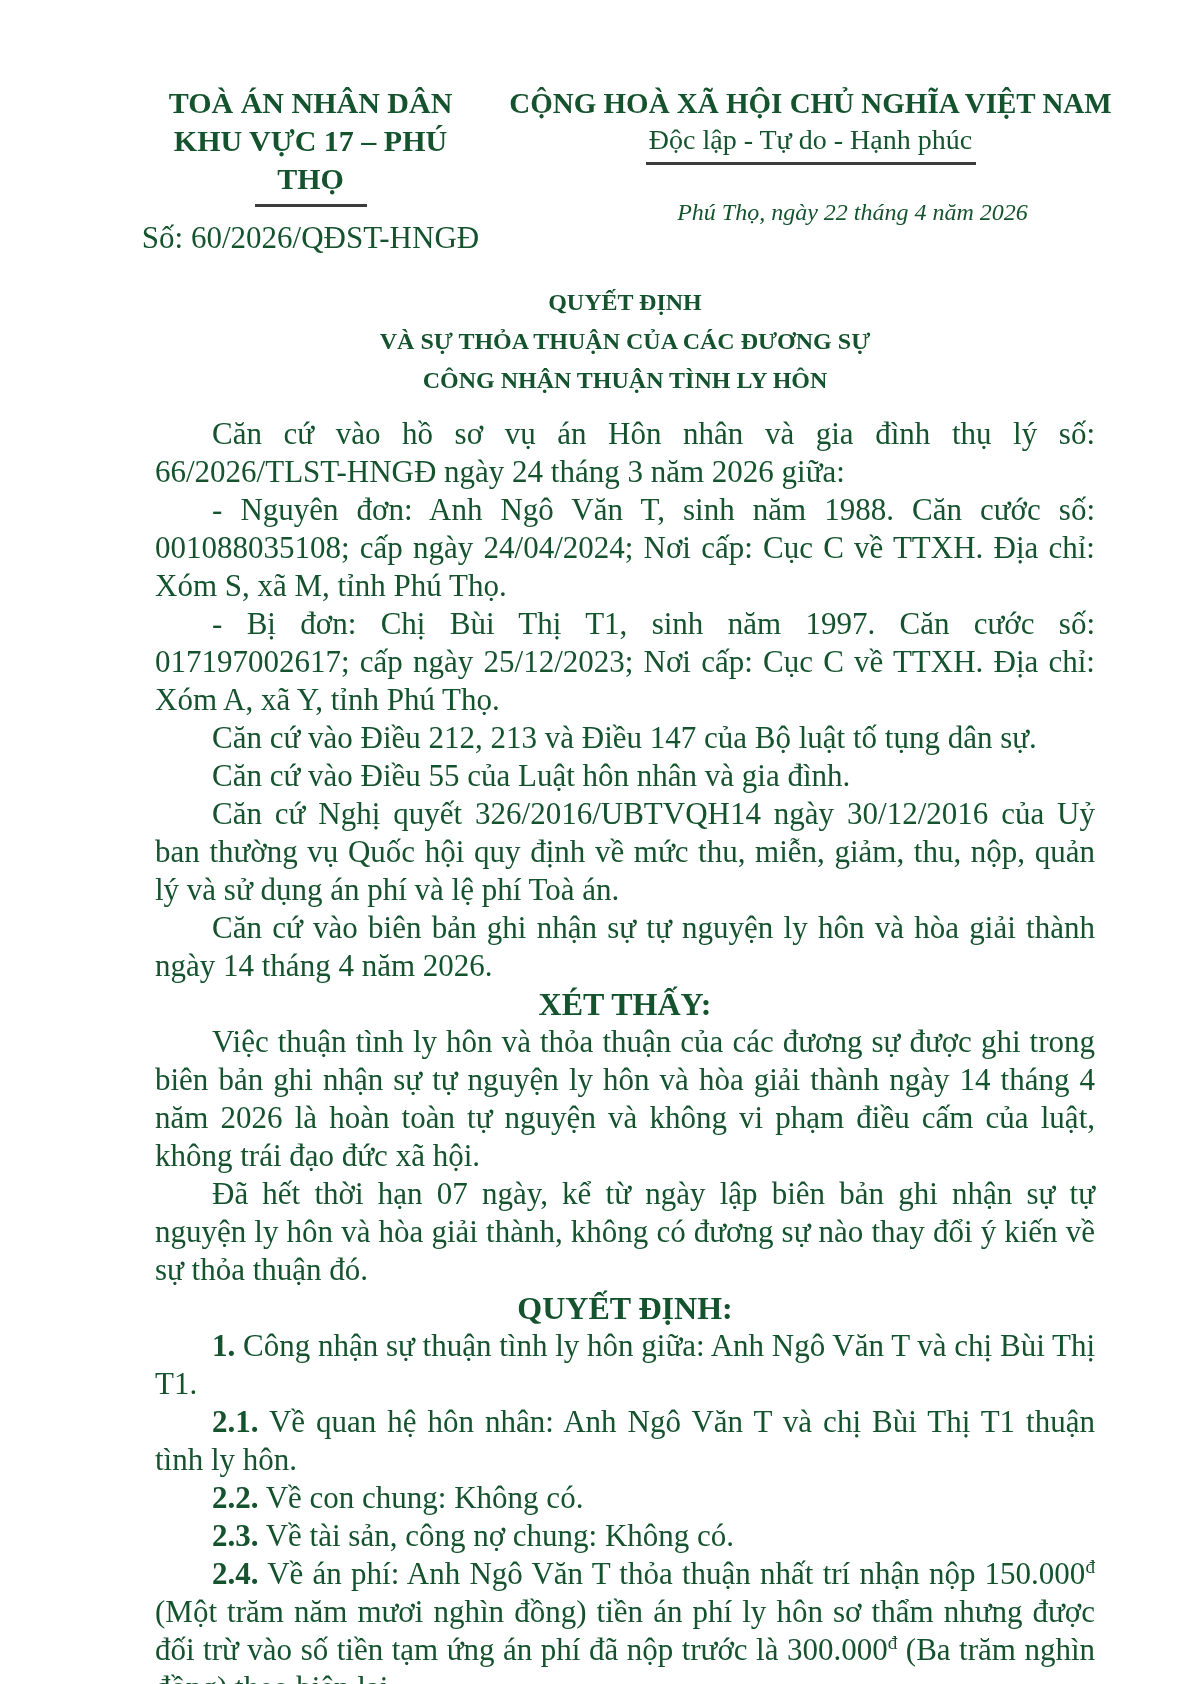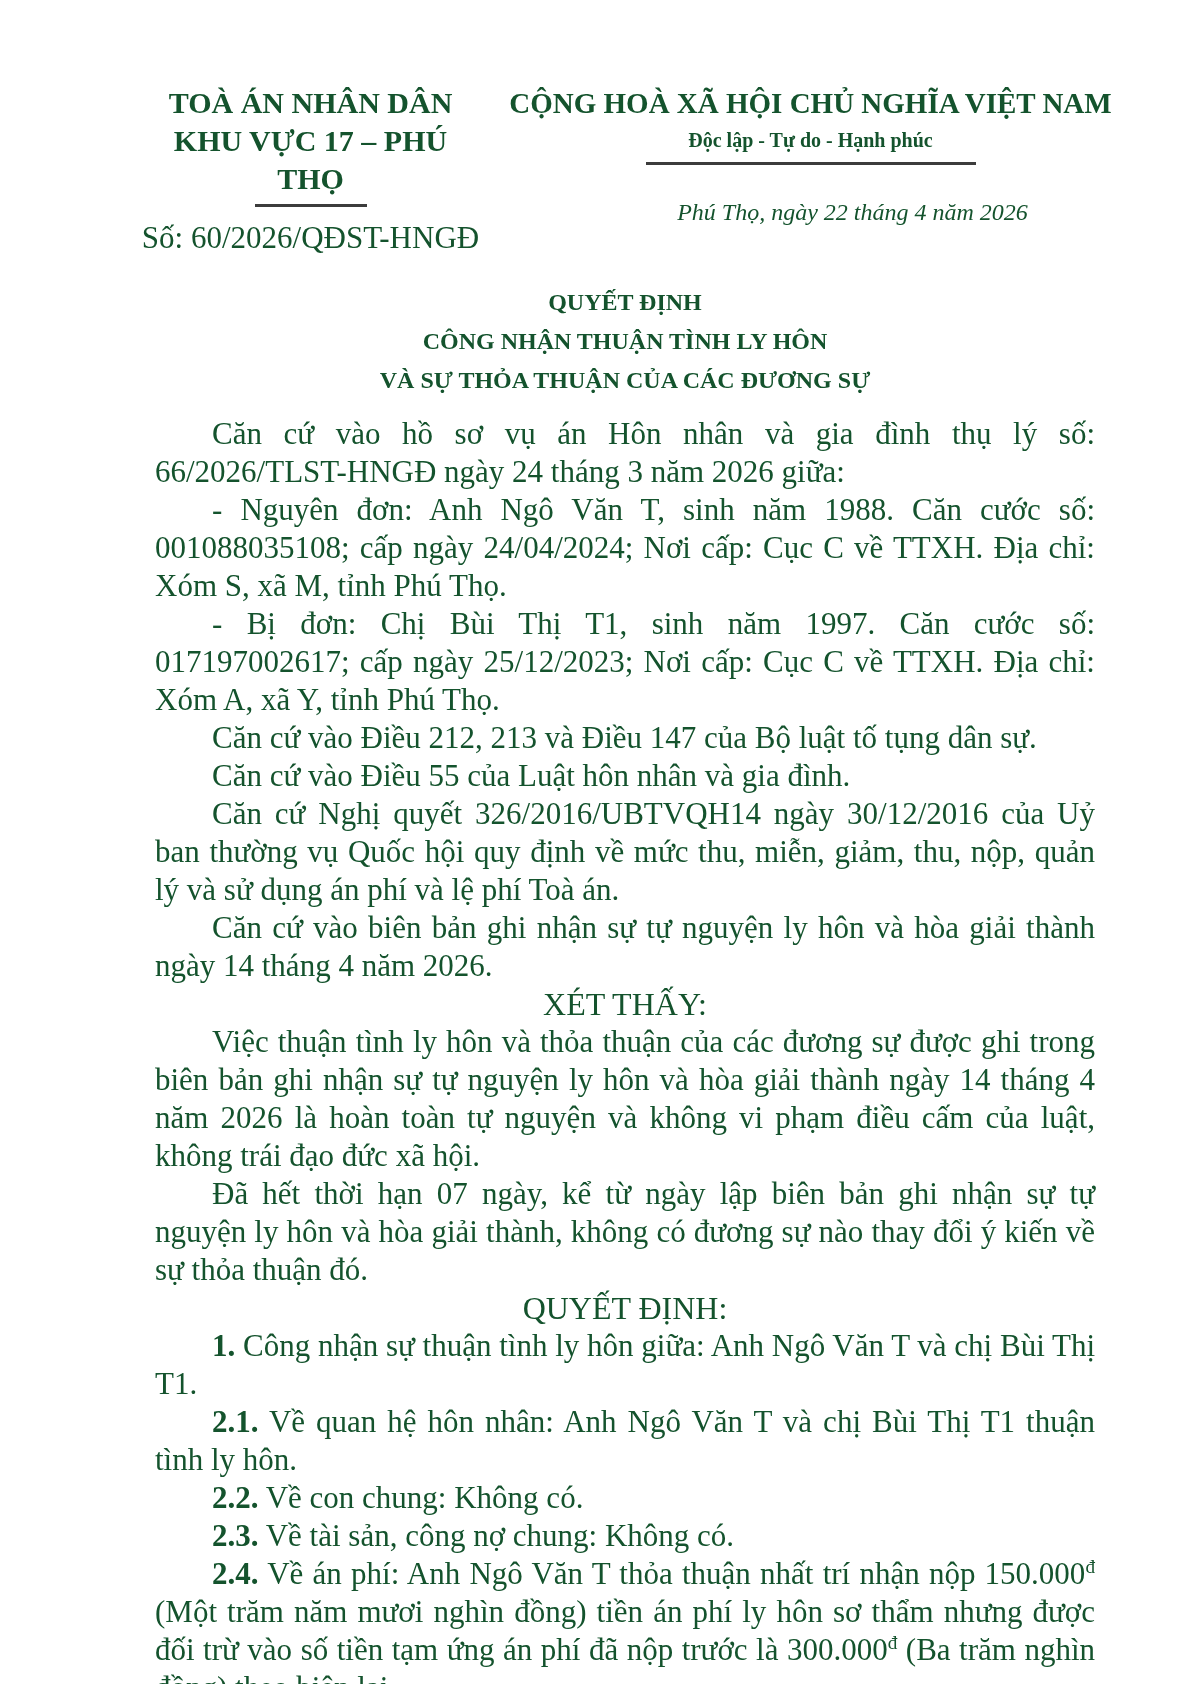--- a/index.html
+++ b/index.html
@@ -23,21 +23,21 @@
   }
   .court-line { font-weight: bold; font-size: 30px; line-height: 38px; }
   .rule-left {
     width: 112px; height: 0;
     border-top: 3px solid #3c3c3c;
     margin: 6px auto 10px auto;
   }
   .doc-number { font-size: 31px; line-height: 38px; margin-top: 12px; white-space: nowrap; }
   .header-right { flex: 1 1 auto; text-align: center; padding-right: 52px; }
   .motto1 { font-weight: bold; font-size: 29px; line-height: 38px; white-space: nowrap; }
-  .motto2 { font-weight: bold; font-size: 20px; line-height: 36px; white-space: nowrap; }
+  .motto2 { font-weight: normal; font-size: 28px; line-height: 36px; white-space: nowrap; }
   .rule-right {
     width: 330px; height: 0;
     border-top: 3px solid #3c3c3c;
     margin: 4px auto 0 auto;
   }
   .date-line {
     font-style: italic;
     font-size: 24px;
     line-height: 38px;
     margin-top: 28px;
@@ -56,21 +56,21 @@
   .para {
     font-size: 31px;
     line-height: 38px;
     text-align: justify;
     text-indent: 57px;
     margin: 0;
   }
   .section-heading {
     font-size: 32px;
     line-height: 38px;
-    font-weight: normal;
+    font-weight: bold;
     text-align: center;
     text-indent: 0;
     margin: 0;
   }
   .para b { font-weight: bold; }
   sup { font-size: 0.62em; line-height: 0; vertical-align: super; }
 </style>
 </head>
 <body>
 
@@ -87,22 +87,22 @@
       <div class="motto1">CỘNG HOÀ XÃ HỘI CHỦ NGHĨA VIỆT NAM</div>
       <div class="motto2">Độc lập - Tự do - Hạnh phúc</div>
       <div class="rule-right"></div>
       <div class="date-line">Phú Thọ, ngày 22 tháng 4 năm 2026</div>
     </div>
   </div>
 
   <div class="content">
     <div class="title-block">
       <div>QUYẾT ĐỊNH</div>
+      <div>VÀ SỰ THỎA THUẬN CỦA CÁC ĐƯƠNG SỰ</div>
       <div>CÔNG NHẬN THUẬN TÌNH LY HÔN</div>
-      <div>VÀ SỰ THỎA THUẬN CỦA CÁC ĐƯƠNG SỰ</div>
     </div>
 
     <p class="para">Căn cứ vào hồ sơ vụ án Hôn nhân và gia đình thụ lý số: 66/2026/TLST-HNGĐ ngày 24 tháng 3 năm 2026 giữa:</p>
     <p class="para">- Nguyên đơn: Anh Ngô Văn T, sinh năm 1988. Căn cước số: 001088035108; cấp ngày 24/04/2024; Nơi cấp: Cục C về TTXH. Địa chỉ: Xóm S, xã M, tỉnh Phú Thọ.</p>
     <p class="para">- Bị đơn: Chị Bùi Thị T1, sinh năm 1997. Căn cước số: 017197002617; cấp ngày 25/12/2023; Nơi cấp: Cục C về TTXH. Địa chỉ: Xóm A, xã Y, tỉnh Phú Thọ.</p>
     <p class="para">Căn cứ vào Điều 212, 213 và Điều 147 của Bộ luật tố tụng dân sự.</p>
     <p class="para">Căn cứ vào Điều 55 của Luật hôn nhân và gia đình.</p>
     <p class="para">Căn cứ Nghị quyết 326/2016/UBTVQH14 ngày 30/12/2016 của Uỷ ban thường vụ Quốc hội quy định về mức thu, miễn, giảm, thu, nộp, quản lý và sử dụng án phí và lệ phí Toà án.</p>
     <p class="para">Căn cứ vào biên bản ghi nhận sự tự nguyện ly hôn và hòa giải thành ngày 14 tháng 4 năm 2026.</p>
 

